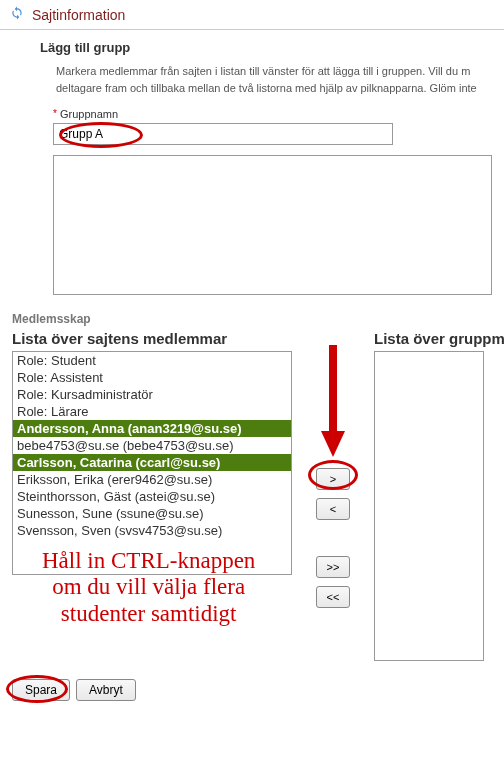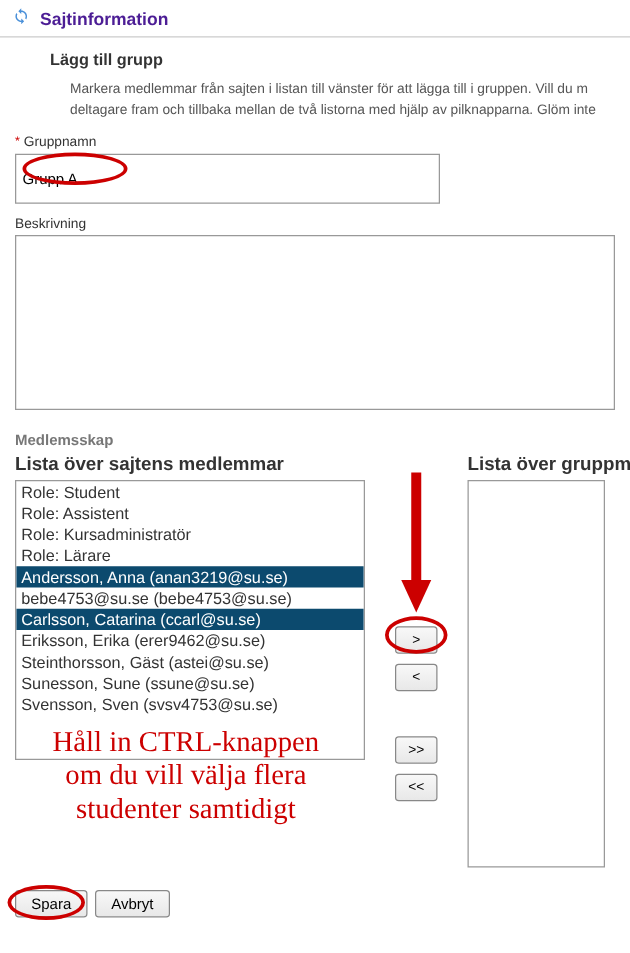--- a/index.html
+++ b/index.html
@@ -1,35 +1,35 @@
 <!DOCTYPE html>
 <html><head>
 <meta charset="utf-8">
 <style>
 * { box-sizing: border-box; margin: 0; padding: 0; }
 body { font-family: Arial, sans-serif; font-size: 12px; color: #333; background: #fff; width: 504px; }
 .header { padding: 6px 10px; border-bottom: 1px solid #ccc; display: flex; align-items: center; gap: 8px; }
 .header-icon { width: 14px; height: 14px; }
-.header-title { font-size: 14px; font-weight: bold; color: #4c1d95; }
+.header-title { font-size: 14px; font-weight: normal; color: #7f1d1d; }
 .content { padding: 10px 12px; }
 .section-title { font-size: 13px; font-weight: bold; color: #333; margin-bottom: 8px; padding-left: 28px; }
 .instructions { font-size: 11px; color: #555; line-height: 1.5; margin-bottom: 12px; overflow: hidden; white-space: nowrap; }
-.field-row { margin-bottom: 10px; }
+.field-row { margin-bottom: 10px; margin-left: 41px; }
 .required { color: #c00; font-size: 10px; vertical-align: top; }
 .field-label { font-size: 11px; color: #333; margin-bottom: 3px; }
-.text-input { width: 340px; padding: 3px 5px; border: 1px solid #999; font-size: 12px; height: 40px; }
+.text-input { width: 340px; padding: 3px 5px; border: 1px solid #999; font-size: 12px; height: 22px; }
 .textarea-input { width: 100%; height: 140px; padding: 4px; border: 1px solid #999; font-size: 12px; resize: none; }
 .membership-title { font-size: 12px; font-weight: bold; color: #777; margin: 14px 0 4px 0; }
 .lists-row { display: flex; gap: 10px; }
 .list-col { flex: 0 0 auto; }
 .list-label { font-size: 15px; font-weight: bold; color: #333; margin-bottom: 4px; }
 .listbox { width: 280px; height: 224px; border: 1px solid #999; overflow-y: scroll; background: #fff; }
 .listbox-right { width: 110px; height: 310px; border: 1px solid #999; overflow-y: scroll; background: #fff; }
 .listbox div { padding: 1px 4px; font-size: 13px; cursor: default; white-space: nowrap; }
-.listbox div.sel { background: #0c4a6e; color: #fff; }
+.listbox div.sel { background: #4d7c0f; color: #fff; font-weight: bold; }
 .btn-col { flex: 0 0 auto; display: flex; flex-direction: column; align-items: center; padding-top: 4px; width: 62px; position: relative; }
 .arrow-wrap { height: 130px; display:flex; align-items:center; justify-content:center; }
 .move-btn { width: 34px; height: 22px; margin: 4px 0; background: linear-gradient(#f8f8f8,#e8e8e8); border: 1px solid #888; border-radius: 3px; font-size: 11px; cursor: pointer; }
 .gap { height: 28px; }
 .annot { position: absolute; font-family: "Comic Sans MS", cursive; color: #cc0000; font-size: 23px; line-height: 1.15; text-align: center; pointer-events: none; white-space: pre; }
 .buttons-row { margin-top: 18px; display: flex; gap: 6px; }
 .action-btn { padding: 3px 12px; background: linear-gradient(#f8f8f8,#e8e8e8); border: 1px solid #888; border-radius: 3px; font-size: 12px; cursor: pointer; }
 .ring { position:absolute; border:3px solid #cc0000; border-radius:50%; pointer-events:none; }
 </style>
 </head>
@@ -52,21 +52,20 @@
   <div class="field-row" style="position:relative;">
     <div class="field-label">
       <span class="required">*</span>
       <span>Gruppnamn</span>
     </div>
     <input type="text" class="text-input" value="Grupp A" style="">
     <div class="ring" style="left:6px; top:14px; width:84px; height:26px;"></div>
   </div>
 
   <div class="field-row">
-    <div class="field-label">Beskrivning</div>
     <textarea class="textarea-input" style=""></textarea>
   </div>
 
   <div class="membership-title">Medlemsskap</div>
 
   <div class="lists-row" style="position:relative;">
     <div class="list-col">
       <div class="list-label">Lista över sajtens medlemmar</div>
       <div class="listbox" id="site-list">
           <div>Role: Student</div>

